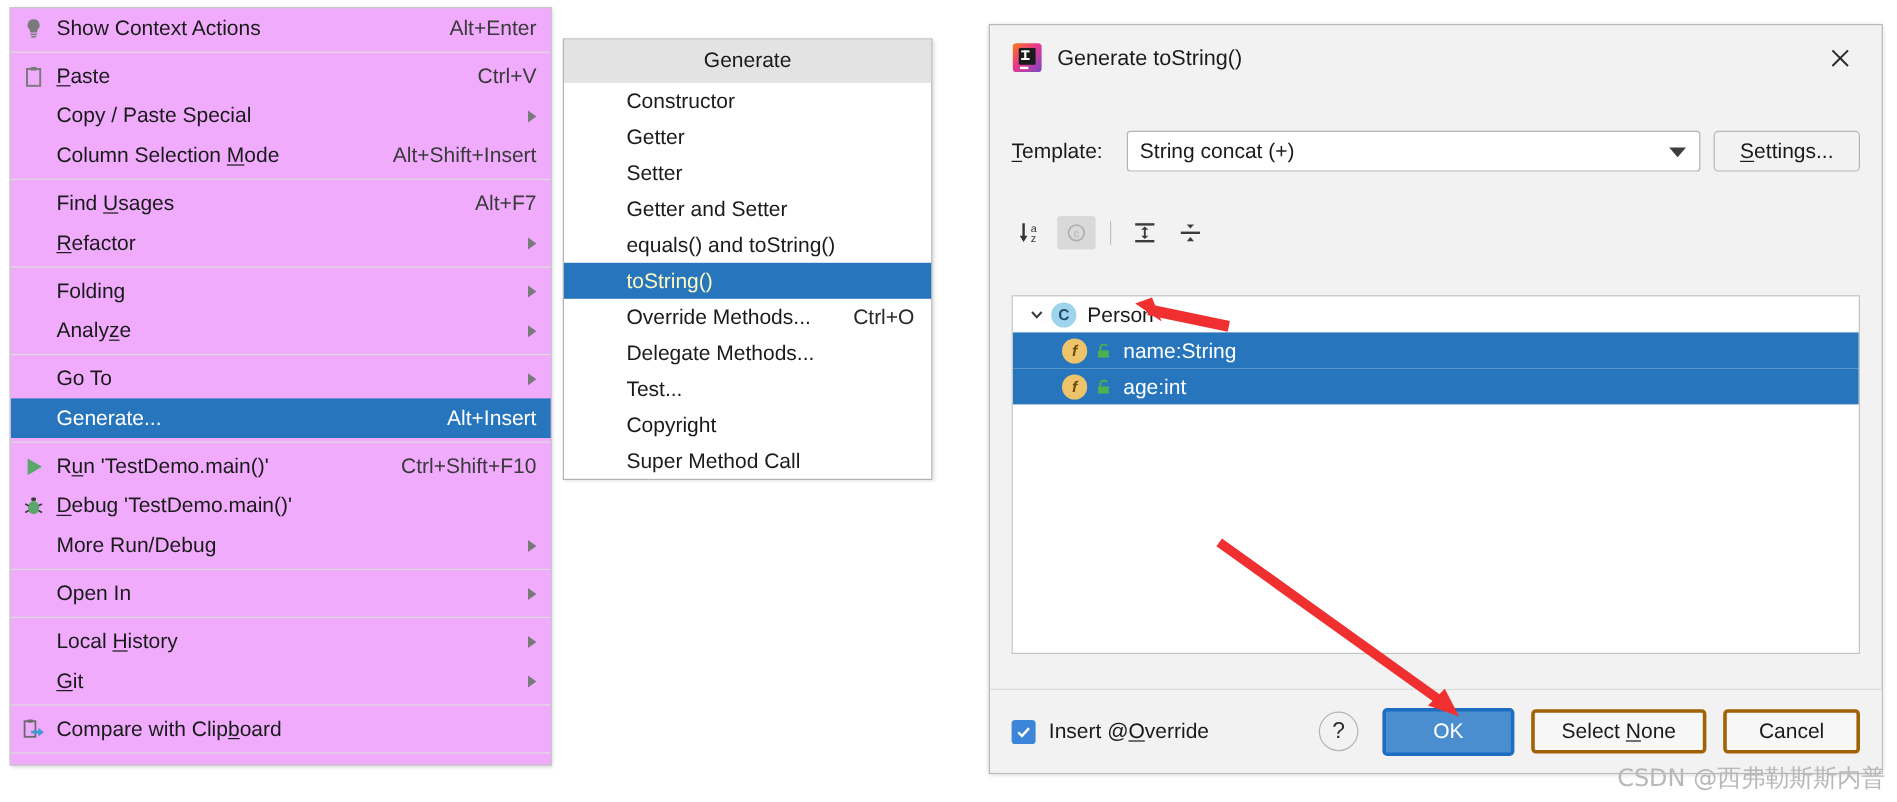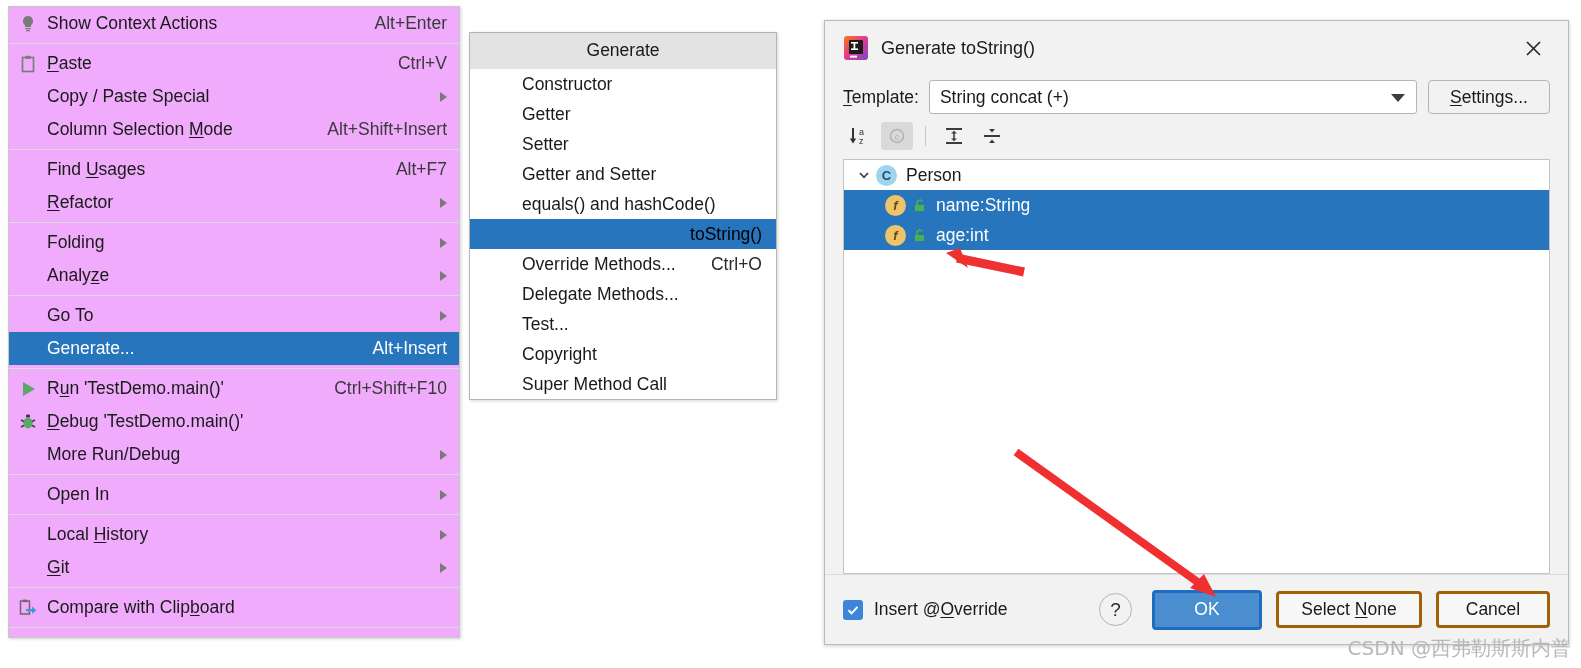--- a/index.html
+++ b/index.html
@@ -66,52 +66,52 @@
     font-size: 17.5px; color: #1a1a1a;
     border-bottom: 1px solid #e3e3e3;
   }
   .gen-item {
     display: flex; align-items: center;
     height: 30px;
     padding-left: 52px; padding-right: 14px;
     font-size: 17.5px; color: #1a1a1a;
     white-space: nowrap;
   }
-  .gen-item.sel { background: #2675bd; color: #000000; text-align: right; }
+  .gen-item.sel { background: #2675bd; color: #fef9c3; }
   .gen-item .gl { flex: 1; }
   .gen-item .ga { font-size: 17.5px; color: #2a2a2a; }
 
   
   .dlg {
     position: absolute; left: 824px; top: 20px;
     width: 745px; height: 625px;
     background: #f2f2f2;
     border: 1px solid #b9b9b9;
     box-shadow: 0 1px 4px rgba(0,0,0,0.20);
-    display: flex; flex-direction: column;
+    display: flex; flex-direction: column; gap: 29px;
   }
   .dlg-titlebar {
     height: 54px; min-height: 54px;
     display: flex; align-items: center;
     padding: 0 18px 0 18px;
   }
   .dlg-title-text {
     font-size: 18px; color: #1a1a1a; margin-left: 12px; flex: 1;
   }
   .dlg-close {
     width: 34px; height: 34px;
     display: flex; align-items: center; justify-content: center;
     font-size: 23px; color: #2b2b2b; line-height: 1;
     font-family: "DejaVu Sans", sans-serif;
   }
   .dlg-row-template {
     display: flex; align-items: center;
     padding: 0 18px; height: 44px; min-height: 44px;
   }
-  .lbl-template { font-size: 17.5px; color: #1a1a1a; margin-right: 10px; }
+  .lbl-template { font-size: 17.5px; color: #1a1a1a; margin-right: 20px; }
   .combo {
     position: relative;
     flex: 1; height: 34px;
     background: #ffffff;
     border: 1px solid #b5b5b5;
     border-radius: 3px;
     display: flex; align-items: center;
     padding: 0 34px 0 10px;
     font-size: 17.5px; color: #1a1a1a;
   }
@@ -384,21 +384,21 @@
         <div class="gen-item">
           <span class="gl">Getter</span>
         </div>
         <div class="gen-item">
           <span class="gl">Setter</span>
         </div>
         <div class="gen-item">
           <span class="gl">Getter and Setter</span>
         </div>
         <div class="gen-item">
-          <span class="gl">equals() and hashCode()</span>
+          <span class="gl">equals() and toString()</span>
         </div>
         <div class="gen-item sel">
           <span class="gl">toString()</span>
         </div>
         <div class="gen-item">
           <span class="gl">Override Methods...</span>
           <span class="ga">Ctrl+O</span>
         </div>
         <div class="gen-item">
           <span class="gl">Delegate Methods...</span>

